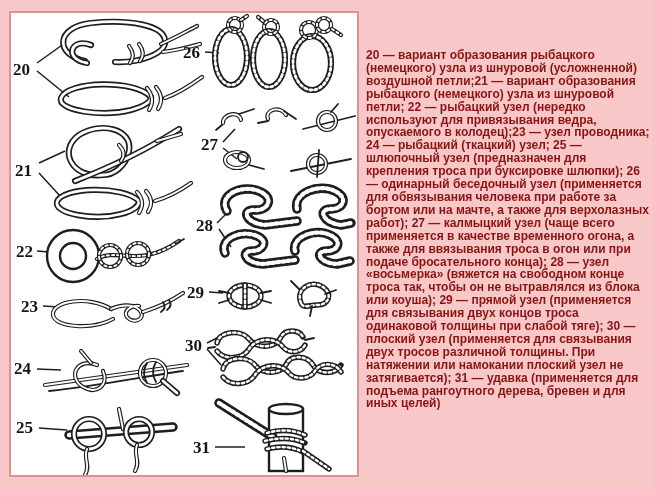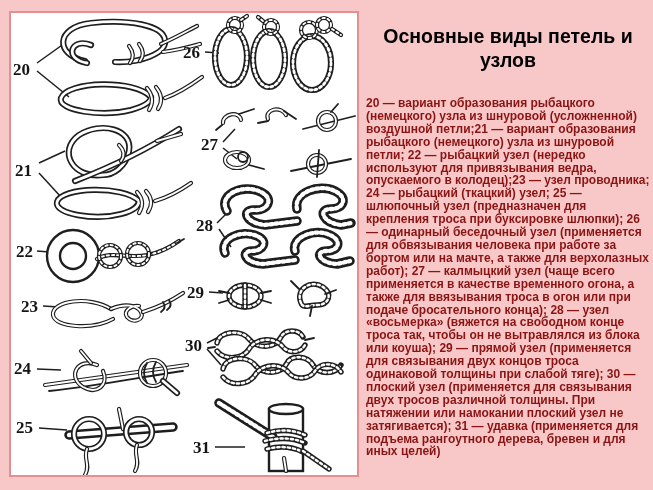--- a/index.html
+++ b/index.html
@@ -267,17 +267,16 @@
         <text class="lbl" x="190" y="137">27</text>
         <text class="lbl" x="185" y="218">28</text>
         <text class="lbl" x="176" y="285">29</text>
         <text class="lbl" x="174" y="338">30</text>
         <text class="lbl" x="182" y="440">31</text>
       </g>
     </svg>
   </div>
 
   <div class="textcol">
-    <h1 class="title">Основные виды петель и узлов</h1>
     <p class="legend">20 — вариант образования рыбацкого (немецкого) узла из шнуровой (усложненной) воздушной петли;21 — вариант образования рыбацкого (немецкого) узла из шнуровой петли; 22 — рыбацкий узел (нередко используют для привязывания ведра, опускаемого в колодец);23 — узел проводника; 24 — рыбацкий (ткацкий) узел; 25 —шлюпочный узел (предназначен для крепления троса при буксировке шлюпки); 26 — одинарный беседочный узел (применяется для обвязывания человека при работе за бортом или на мачте, а также для верхолазных работ); 27 — калмыцкий узел (чаще всего применяется в качестве временного огона, а также для ввязывания троса в огон или при подаче бросательного конца); 28 — узел «восьмерка» (вяжется на свободном конце троса так, чтобы он не вытравлялся из блока или коуша); 29 — прямой узел (применяется для связывания двух концов троса одинаковой толщины при слабой тяге); 30 — плоский узел (применяется для связывания двух тросов различной толщины. При натяжении или намокании плоский узел не затягивается); 31 — удавка (применяется для подъема рангоутного дерева, бревен и для иных целей)</p>
   </div>
 
 </div>
 
 </body></html>

